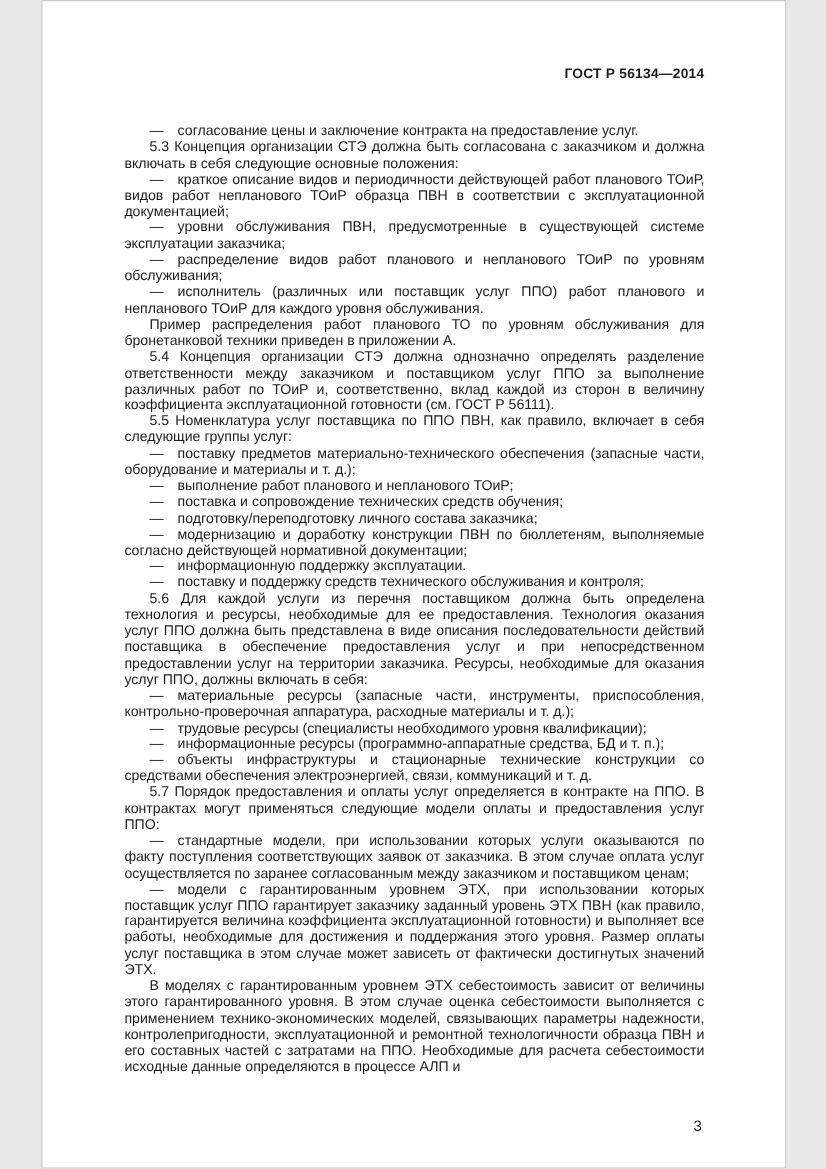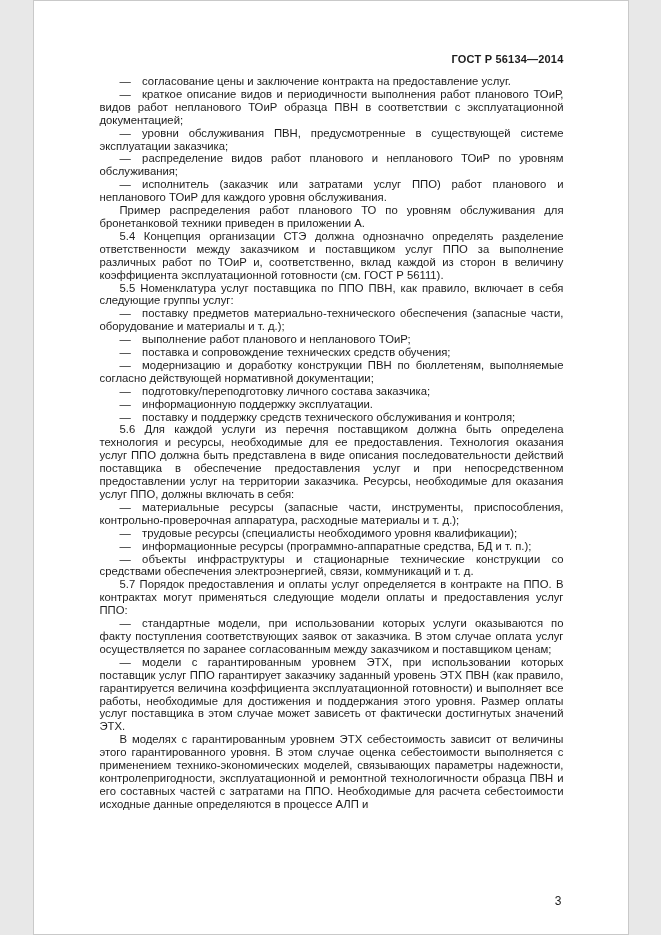--- a/index.html
+++ b/index.html
@@ -24,21 +24,21 @@
     top: 52px;
     left: 66px;
     right: 64px;
     text-align: right;
     font-weight: bold;
     font-size: 11px;
     letter-spacing: 0.2px;
   }
   .content {
     position: absolute;
-    top: 74px;
+    top: 98px;
     left: 66px;
     right: 64px;
     font-size: 11.3px;
     line-height: 12.9px;
     text-align: justify;
   }
   .content p {
     margin: 0;
     padding: 0;
     text-indent: 20px;
@@ -53,32 +53,33 @@
 </style>
 </head>
 <body>
 
 <div class="page">
 
   <div class="doc-header">ГОСТ Р 56134—2014</div>
 
   <div class="content">
     <p class="li">— согласование цены и заключение контракта на предоставление услуг.</p>
-    <p class="li">— краткое описание видов и периодичности выполнения работ планового ТОиР, видов работ непланового ТОиР образца ПВН в соответствии с эксплуатационной документацией;</p>
+    <p class="body">5.3 Концепция организации СТЭ должна быть согласована с заказчиком и должна включать в себя следующие основные положения:</p>
+    <p class="li">— краткое описание видов и периодичности действующей работ планового ТОиР, видов работ непланового ТОиР образца ПВН в соответствии с эксплуатационной документацией;</p>
     <p class="li">— уровни обслуживания ПВН, предусмотренные в существующей системе эксплуатации заказчика;</p>
     <p class="li">— распределение видов работ планового и непланового ТОиР по уровням обслуживания;</p>
-    <p class="li">— исполнитель (заказчик или затратами услуг ППО) работ планового и непланового ТОиР для каждого уровня обслуживания.</p>
+    <p class="li">— исполнитель (различных или поставщик услуг ППО) работ планового и непланового ТОиР для каждого уровня обслуживания.</p>
     <p class="body">Пример распределения работ планового ТО по уровням обслуживания для бронетанковой техники приведен в приложении А.</p>
     <p class="body">5.4 Концепция организации СТЭ должна однозначно определять разделение ответственности между заказчиком и поставщиком услуг ППО за выполнение различных работ по ТОиР и, соответственно, вклад каждой из сторон в величину коэффициента эксплуатационной готовности (см. ГОСТ Р 56111).</p>
     <p class="body">5.5 Номенклатура услуг поставщика по ППО ПВН, как правило, включает в себя следующие группы услуг:</p>
     <p class="li">— поставку предметов материально-технического обеспечения (запасные части, оборудование и материалы и т. д.);</p>
     <p class="li">— выполнение работ планового и непланового ТОиР;</p>
     <p class="li">— поставка и сопровождение технических средств обучения;</p>
+    <p class="li">— подготовку/переподготовку личного состава заказчика;</p>
     <p class="li">— модернизацию и доработку конструкции ПВН по бюллетеням, выполняемые согласно действующей нормативной документации;</p>
-    <p class="li">— подготовку/переподготовку личного состава заказчика;</p>
     <p class="li">— информационную поддержку эксплуатации.</p>
     <p class="li">— поставку и поддержку средств технического обслуживания и контроля;</p>
     <p class="body">5.6 Для каждой услуги из перечня поставщиком должна быть определена технология и ресурсы, необходимые для ее предоставления. Технология оказания услуг ППО должна быть представлена в виде описания последовательности действий поставщика в обеспечение предоставления услуг и при непосредственном предоставлении услуг на территории заказчика. Ресурсы, необходимые для оказания услуг ППО, должны включать в себя:</p>
     <p class="li">— материальные ресурсы (запасные части, инструменты, приспособления, контрольно-проверочная аппаратура, расходные материалы и т. д.);</p>
     <p class="li">— трудовые ресурсы (специалисты необходимого уровня квалификации);</p>
     <p class="li">— информационные ресурсы (программно-аппаратные средства, БД и т. п.);</p>
     <p class="li">— объекты инфраструктуры и стационарные технические конструкции со средствами обеспечения электроэнергией, связи, коммуникаций и т. д.</p>
     <p class="body">5.7 Порядок предоставления и оплаты услуг определяется в контракте на ППО. В контрактах могут применяться следующие модели оплаты и предоставления услуг ППО:</p>
     <p class="li">— стандартные модели, при использовании которых услуги оказываются по факту поступления соответствующих заявок от заказчика. В этом случае оплата услуг осуществляется по заранее согласованным между заказчиком и поставщиком ценам;</p>
     <p class="li">— модели с гарантированным уровнем ЭТХ, при использовании которых поставщик услуг ППО гарантирует заказчику заданный уровень ЭТХ ПВН (как правило, гарантируется величина коэффициента эксплуатационной готовности) и выполняет все работы, необходимые для достижения и поддержания этого уровня. Размер оплаты услуг поставщика в этом случае может зависеть от фактически достигнутых значений ЭТХ.</p>

